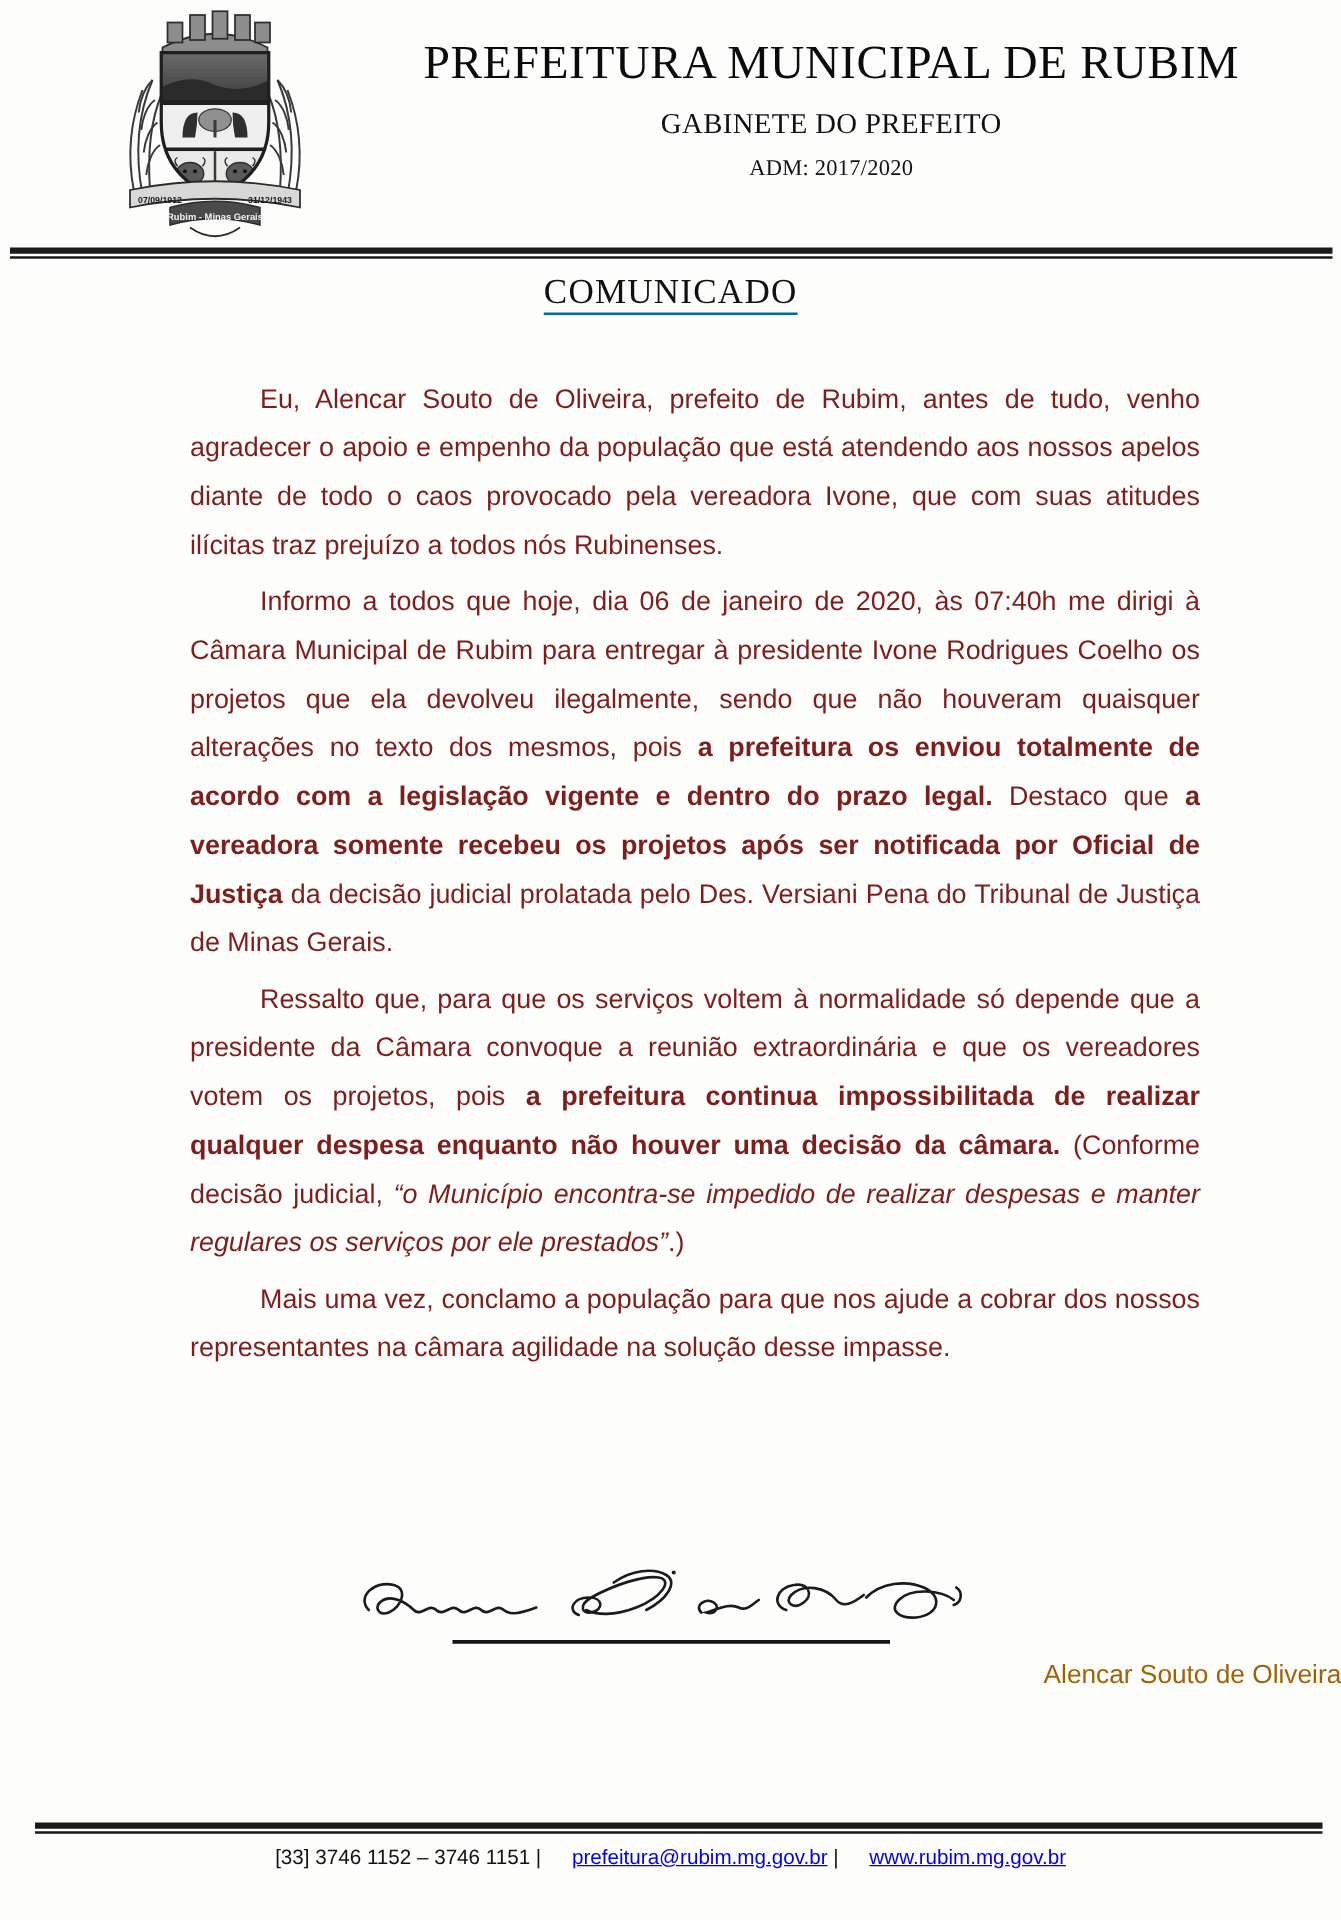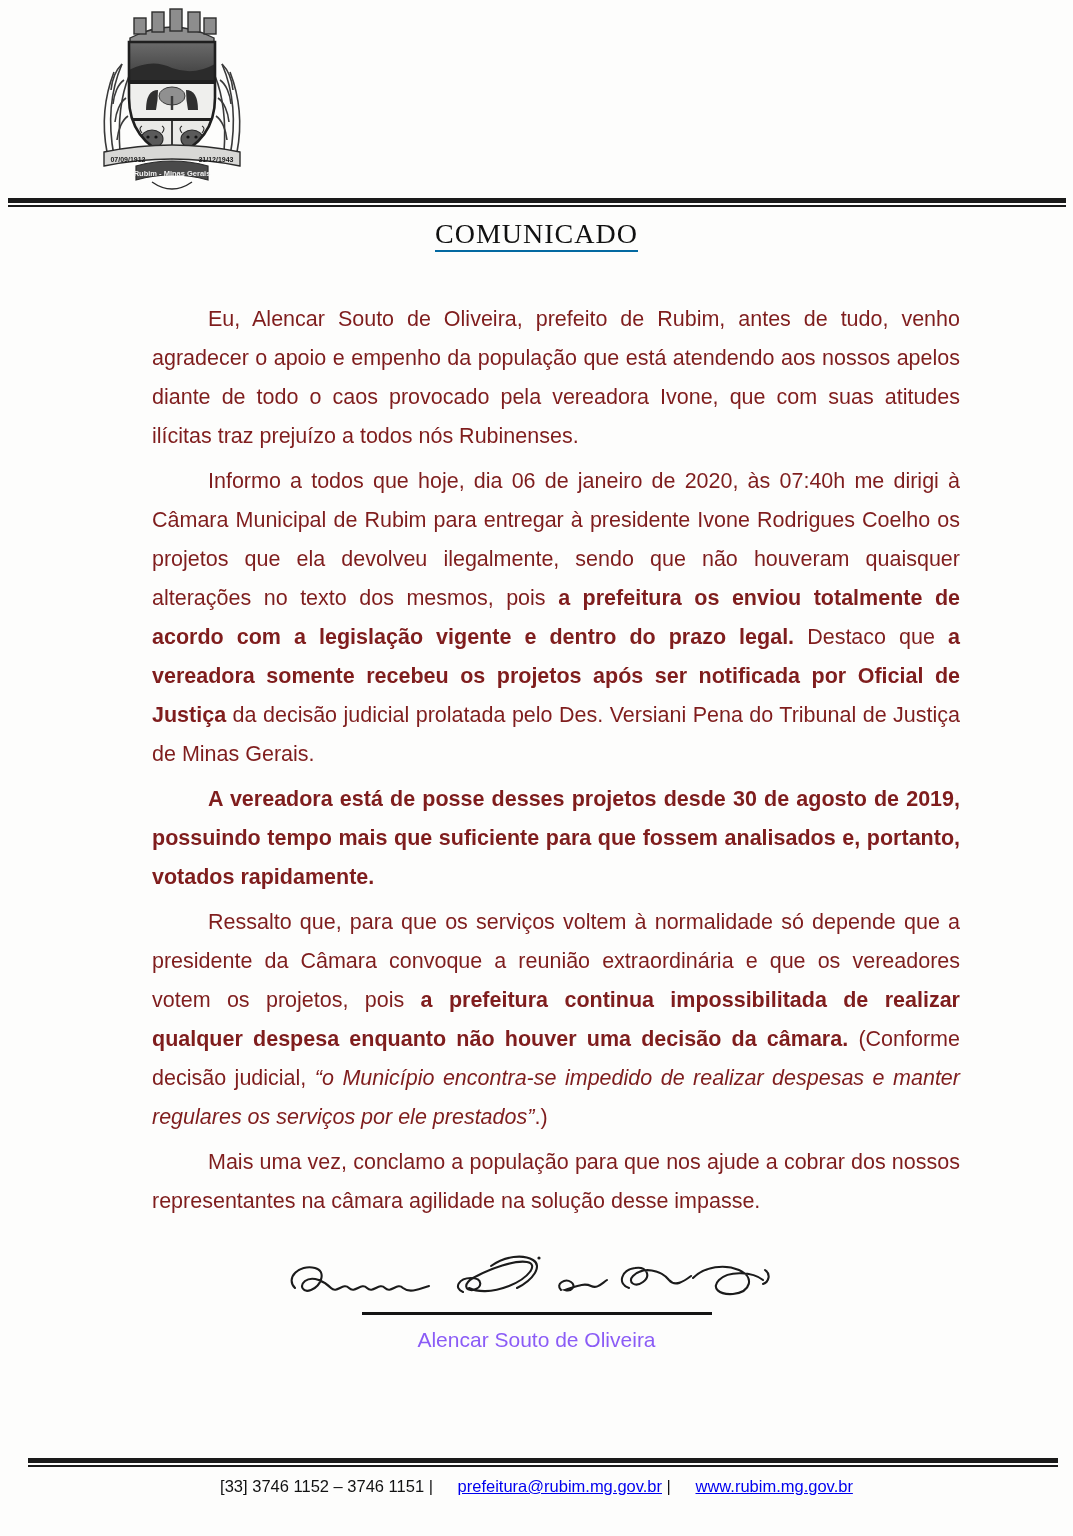--- a/index.html
+++ b/index.html
@@ -142,21 +142,22 @@
   }
   .signature-rule {
     width: 350px;
     height: 3px;
     background: #141414;
     margin: 0 auto 8px auto;
   }
   .sig-name {
     font-size: 21px;
     line-height: 33px;
-    color: #8b5cf6;
+    color: #a16207;
+    text-align: right;
   }
   .sig-role {
     font-size: 21px;
     line-height: 33px;
     color: #0d0d0d;
   }
 
   
   .footer {
     position: absolute;
@@ -264,36 +265,40 @@
           <path d="M30,146 Q98,132 166,146 L166,160 Q98,146 30,160 Z" fill="#d8d8d6" stroke="#2b2b2b" stroke-width="1.4"></path>
           <path d="M62,160 Q98,150 134,160 L134,174 Q98,164 62,174 Z" fill="#4a4a4a" stroke="#2b2b2b" stroke-width="1.2"></path>
           <text x="54" y="156" font-family="'Liberation Sans', sans-serif" font-size="7" font-weight="bold" fill="#1a1a1a" text-anchor="middle">07/09/1912</text>
           <text x="142" y="156" font-family="'Liberation Sans', sans-serif" font-size="7" font-weight="bold" fill="#1a1a1a" text-anchor="middle">31/12/1943</text>
           <text x="98" y="170" font-family="'Liberation Sans', sans-serif" font-size="7.5" font-weight="bold" fill="#f0f0f0" text-anchor="middle">Rubim - Minas Gerais</text>
           <path d="M78,176 Q98,190 118,176" fill="none" stroke="#2b2b2b" stroke-width="1.4"></path>
         </g>
       </svg>
     </div>
 
+    <div class="header-text">
+      <div class="org-title">PREFEITURA MUNICIPAL DE RUBIM</div>
+      <div class="org-sub">GABINETE DO PREFEITO</div>
+      <div class="org-adm">ADM: 2017/2020</div>
+    </div>
   </div>
 
   <div class="rule-top">
     <div class="rule-thick"></div>
     <div class="rule-gap"></div>
     <div class="rule-thin"></div>
   </div>
 
   <div class="doc-title">
     <span>COMUNICADO</span>
   </div>
 
   <div class="body-text">
     <p class="para"><span>Eu, Alencar Souto de Oliveira, prefeito de Rubim, antes de tudo, venho agradecer o apoio e empenho da população que está atendendo aos nossos apelos diante de todo o caos provocado pela vereadora Ivone, que com suas atitudes ilícitas traz prejuízo a todos nós Rubinenses.</span></p>
     <p class="para"><span>Informo a todos que hoje, dia 06 de janeiro de 2020, às 07:40h me dirigi à Câmara Municipal de Rubim para entregar à presidente Ivone Rodrigues Coelho os projetos que ela devolveu ilegalmente, sendo que não houveram quaisquer alterações no texto dos mesmos, pois </span><b>a prefeitura os enviou totalmente de acordo com a legislação vigente e dentro do prazo legal.</b><span> Destaco que </span><b>a vereadora somente recebeu os projetos após ser notificada por Oficial de Justiça</b><span> da decisão judicial prolatada pelo Des. Versiani Pena do Tribunal de Justiça de Minas Gerais.</span></p>
-    <p class="para"><b>A vereadora está de posse desses projetos desde 30 de agosto de 2019, possuindo tempo mais que suficiente para que fossem analisados e, portanto, votados rapidamente.</b></p>
     <p class="para"><span>Ressalto que, para que os serviços voltem à normalidade só depende que a presidente da Câmara convoque a reunião extraordinária e que os vereadores votem os projetos, pois </span><b>a prefeitura continua impossibilitada de realizar qualquer despesa enquanto não houver uma decisão da câmara.</b><span> (Conforme decisão judicial, </span><i>“o Município encontra-se impedido de realizar despesas e manter regulares os serviços por ele prestados”</i><span>.)</span></p>
     <p class="para"><span>Mais uma vez, conclamo a população para que nos ajude a cobrar dos nossos representantes na câmara agilidade na solução desse impasse.</span></p>
   </div>
 
   <div class="signature-block">
     <svg class="signature-mark" viewBox="0 0 520 64">
       <g fill="none" stroke="#1b1b1b" stroke-width="2.1" stroke-linecap="round">
         <path d="M18,40 C8,30 22,16 38,20 C50,23 44,38 34,42 C26,45 22,38 28,33
                  C36,27 48,34 54,40 C60,46 66,34 72,40 C78,46 84,34 90,40
                  C96,46 102,34 108,40 C114,46 120,34 126,40 C132,45 140,42 152,38"></path>

